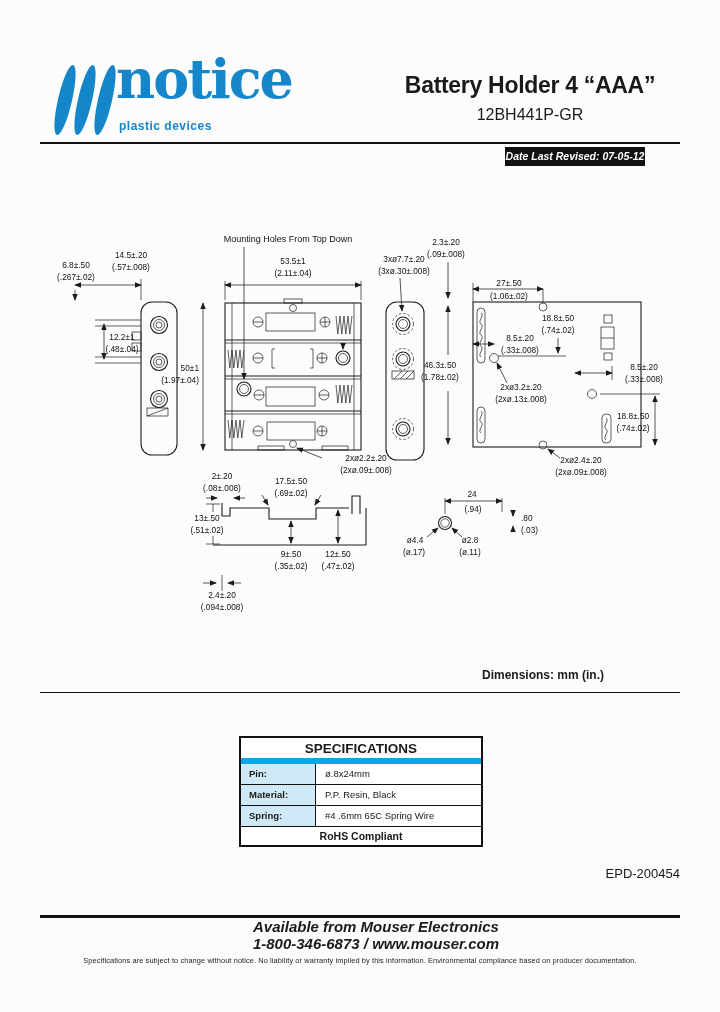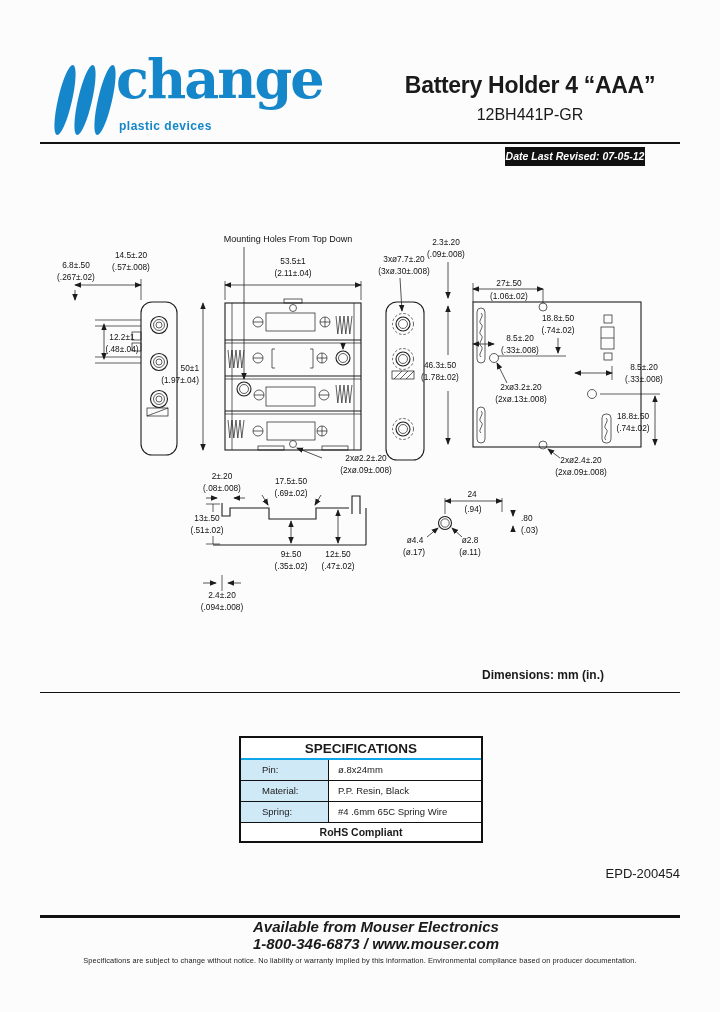--- a/index.html
+++ b/index.html
@@ -28,24 +28,24 @@
   .dsh{fill:none;stroke:#1c1c1c;stroke-width:.7;stroke-dasharray:2.5 2;}
   .dl{fill:none;stroke:#1c1c1c;stroke-width:.75;}
   .dt{font:8.3px "Liberation Sans",sans-serif;fill:#111;text-anchor:middle;}
   .dt-end{text-anchor:end;}
   .dt-start{text-anchor:start;}
   .note{font:9px "Liberation Sans",sans-serif;fill:#111;text-anchor:middle;}
   .units-note{position:absolute;top:668px;left:0;width:604px;text-align:right;
               font-size:12px;font-weight:bold;}
   
   .specs{position:absolute;left:239px;top:736px;width:240px;border:2px solid #111;background:#fff;}
-  .specs-title{border-bottom:2px solid #0ea5e9;text-align:center;font-weight:bold;
+  .specs-title{border-bottom:6px solid #0ea5e9;text-align:center;font-weight:bold;
                font-size:13.5px;padding:3px 0 2px;}
   .specs-row{display:flex;border-bottom:1.5px solid #111;height:20px;line-height:20px;font-size:9.5px;}
-  .specs-label{width:66px;background:#cfe9f7;font-weight:normal;padding-left:21px;
+  .specs-label{width:66px;background:#cfe9f7;font-weight:bold;padding-left:8px;
                border-right:1.5px solid #111;}
   .specs-value{flex:1;padding-left:9px;}
   .specs-compliance{text-align:center;font-weight:bold;font-size:10.5px;height:18px;line-height:18px;}
   
   .footer-center{position:absolute;top:918px;left:16px;width:720px;text-align:center;}
   .footer-line{font-size:15px;font-weight:bold;font-style:italic;line-height:17px;}
   .doc-number{position:absolute;top:866px;right:40px;font-size:13px;}
   .fine-print{position:absolute;top:956px;left:0;width:720px;text-align:center;
               font-size:7.4px;color:#222;letter-spacing:.1px;}
 </style>
@@ -54,21 +54,21 @@
 
 <div class="page">
 
   <svg class="logo-slashes" width="64" height="78" viewBox="0 0 64 78">
     <g fill="#1486c9">
       <ellipse cx="11" cy="39" rx="7" ry="36" transform="rotate(13 11 39)"></ellipse>
       <ellipse cx="31" cy="39" rx="7" ry="36" transform="rotate(13 31 39)"></ellipse>
       <ellipse cx="51" cy="39" rx="7" ry="36" transform="rotate(13 51 39)"></ellipse>
     </g>
   </svg>
-  <div class="logo-word blue">change</div>
+  <div class="logo-word blue">notice</div>
   <div class="logo-tag blue">plastic devices</div>
 
   <div class="title-block">
     <div class="doc-title">Battery Holder 4 “AAA”</div>
     <div class="doc-part">12BH441P-GR</div>
   </div>
 
   <div class="rule rule-header"></div>
   <div class="rev-badge">Date Last Revised:  07-05-12</div>
 

